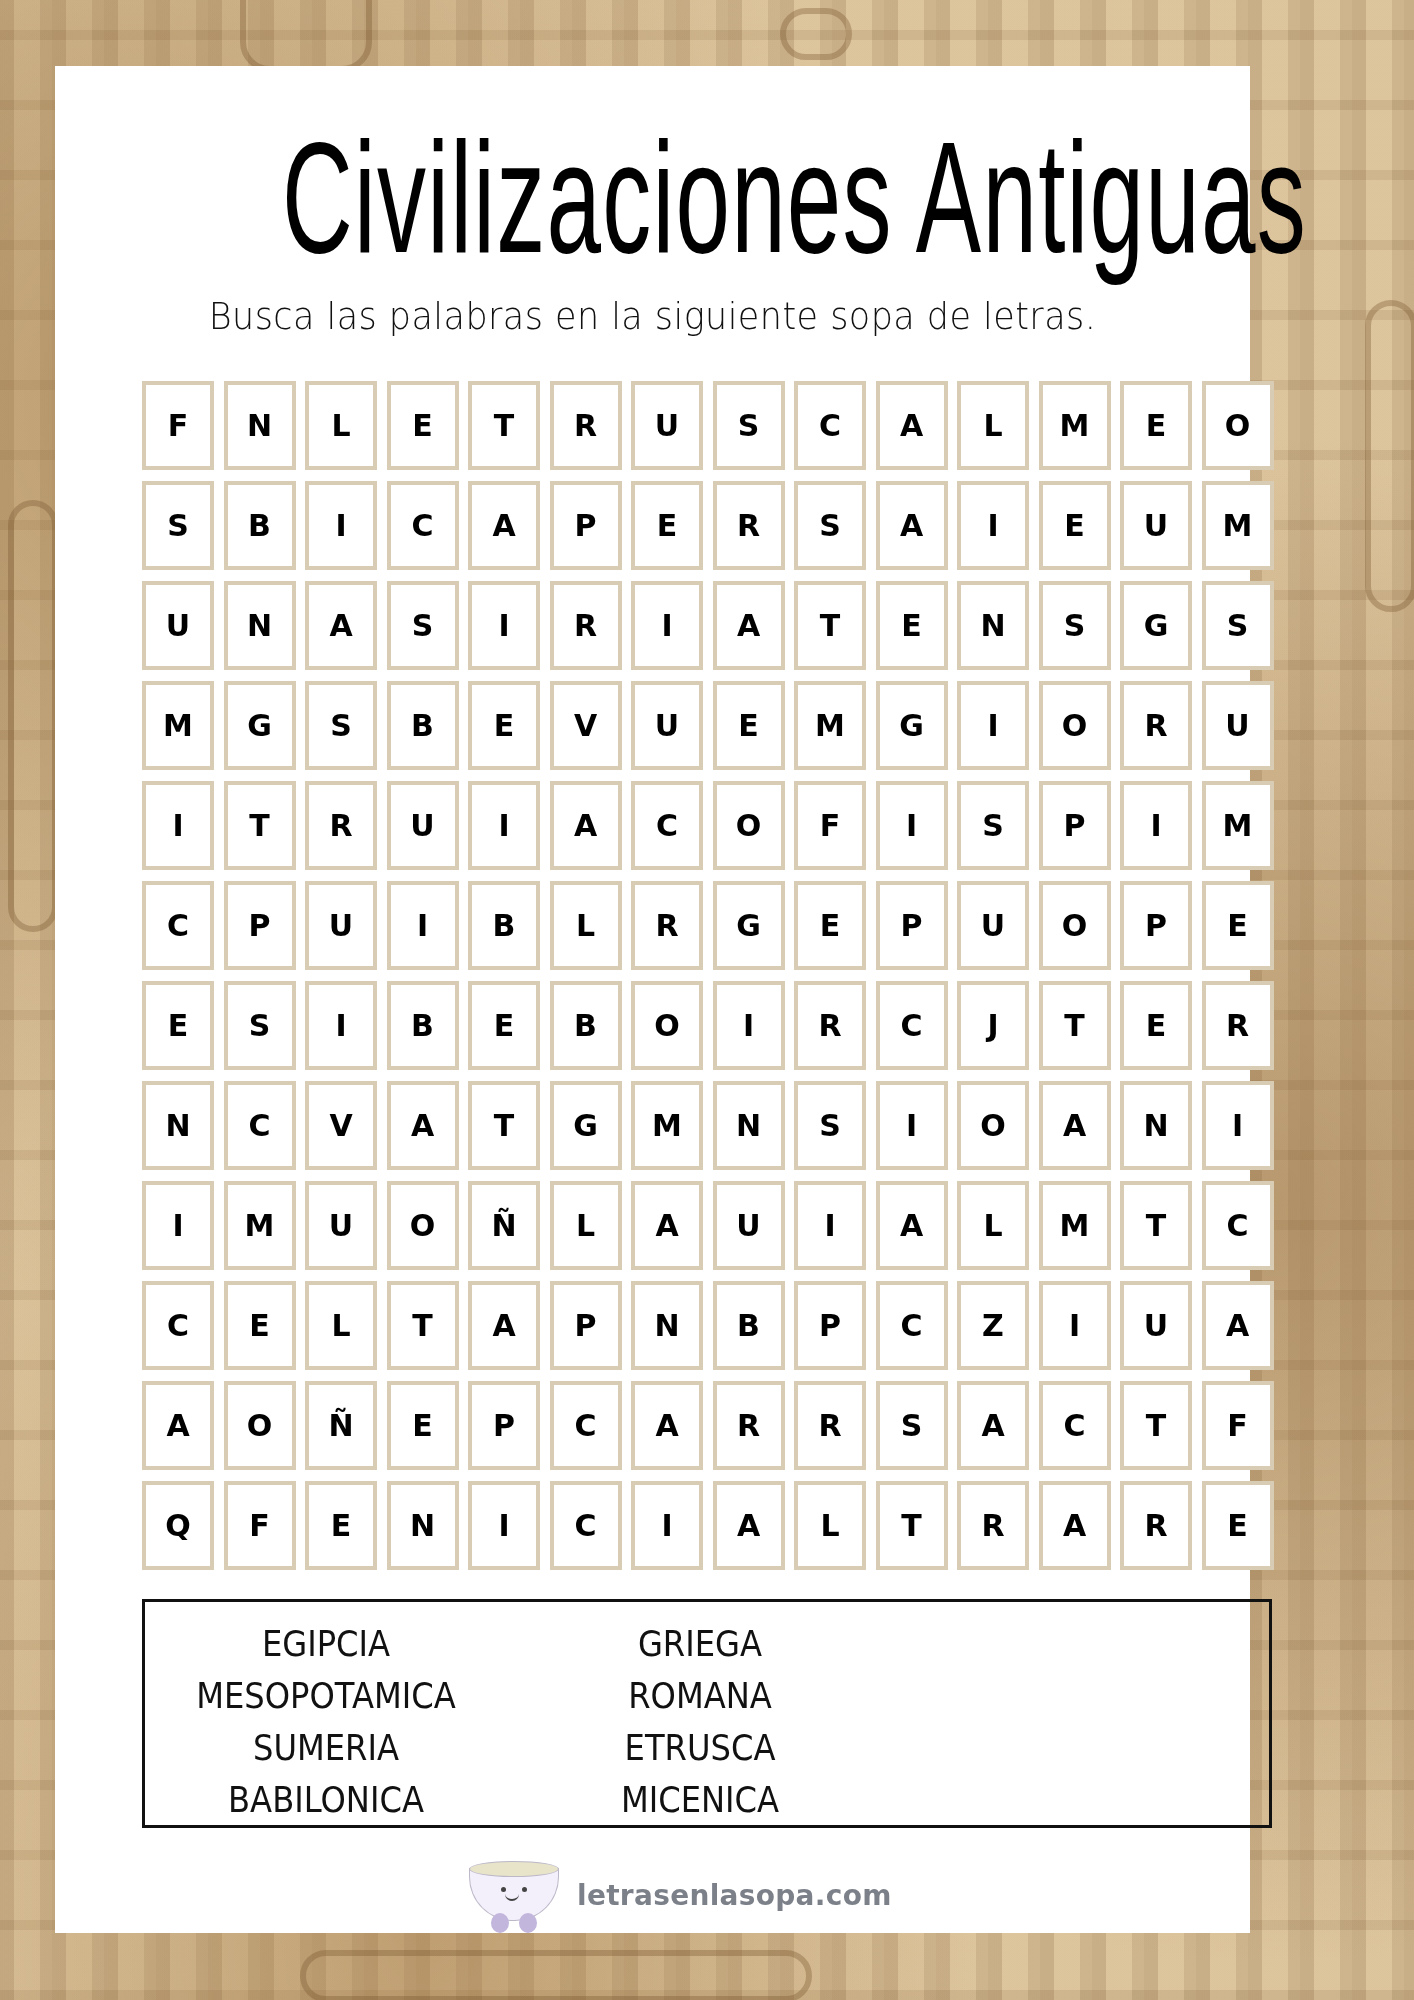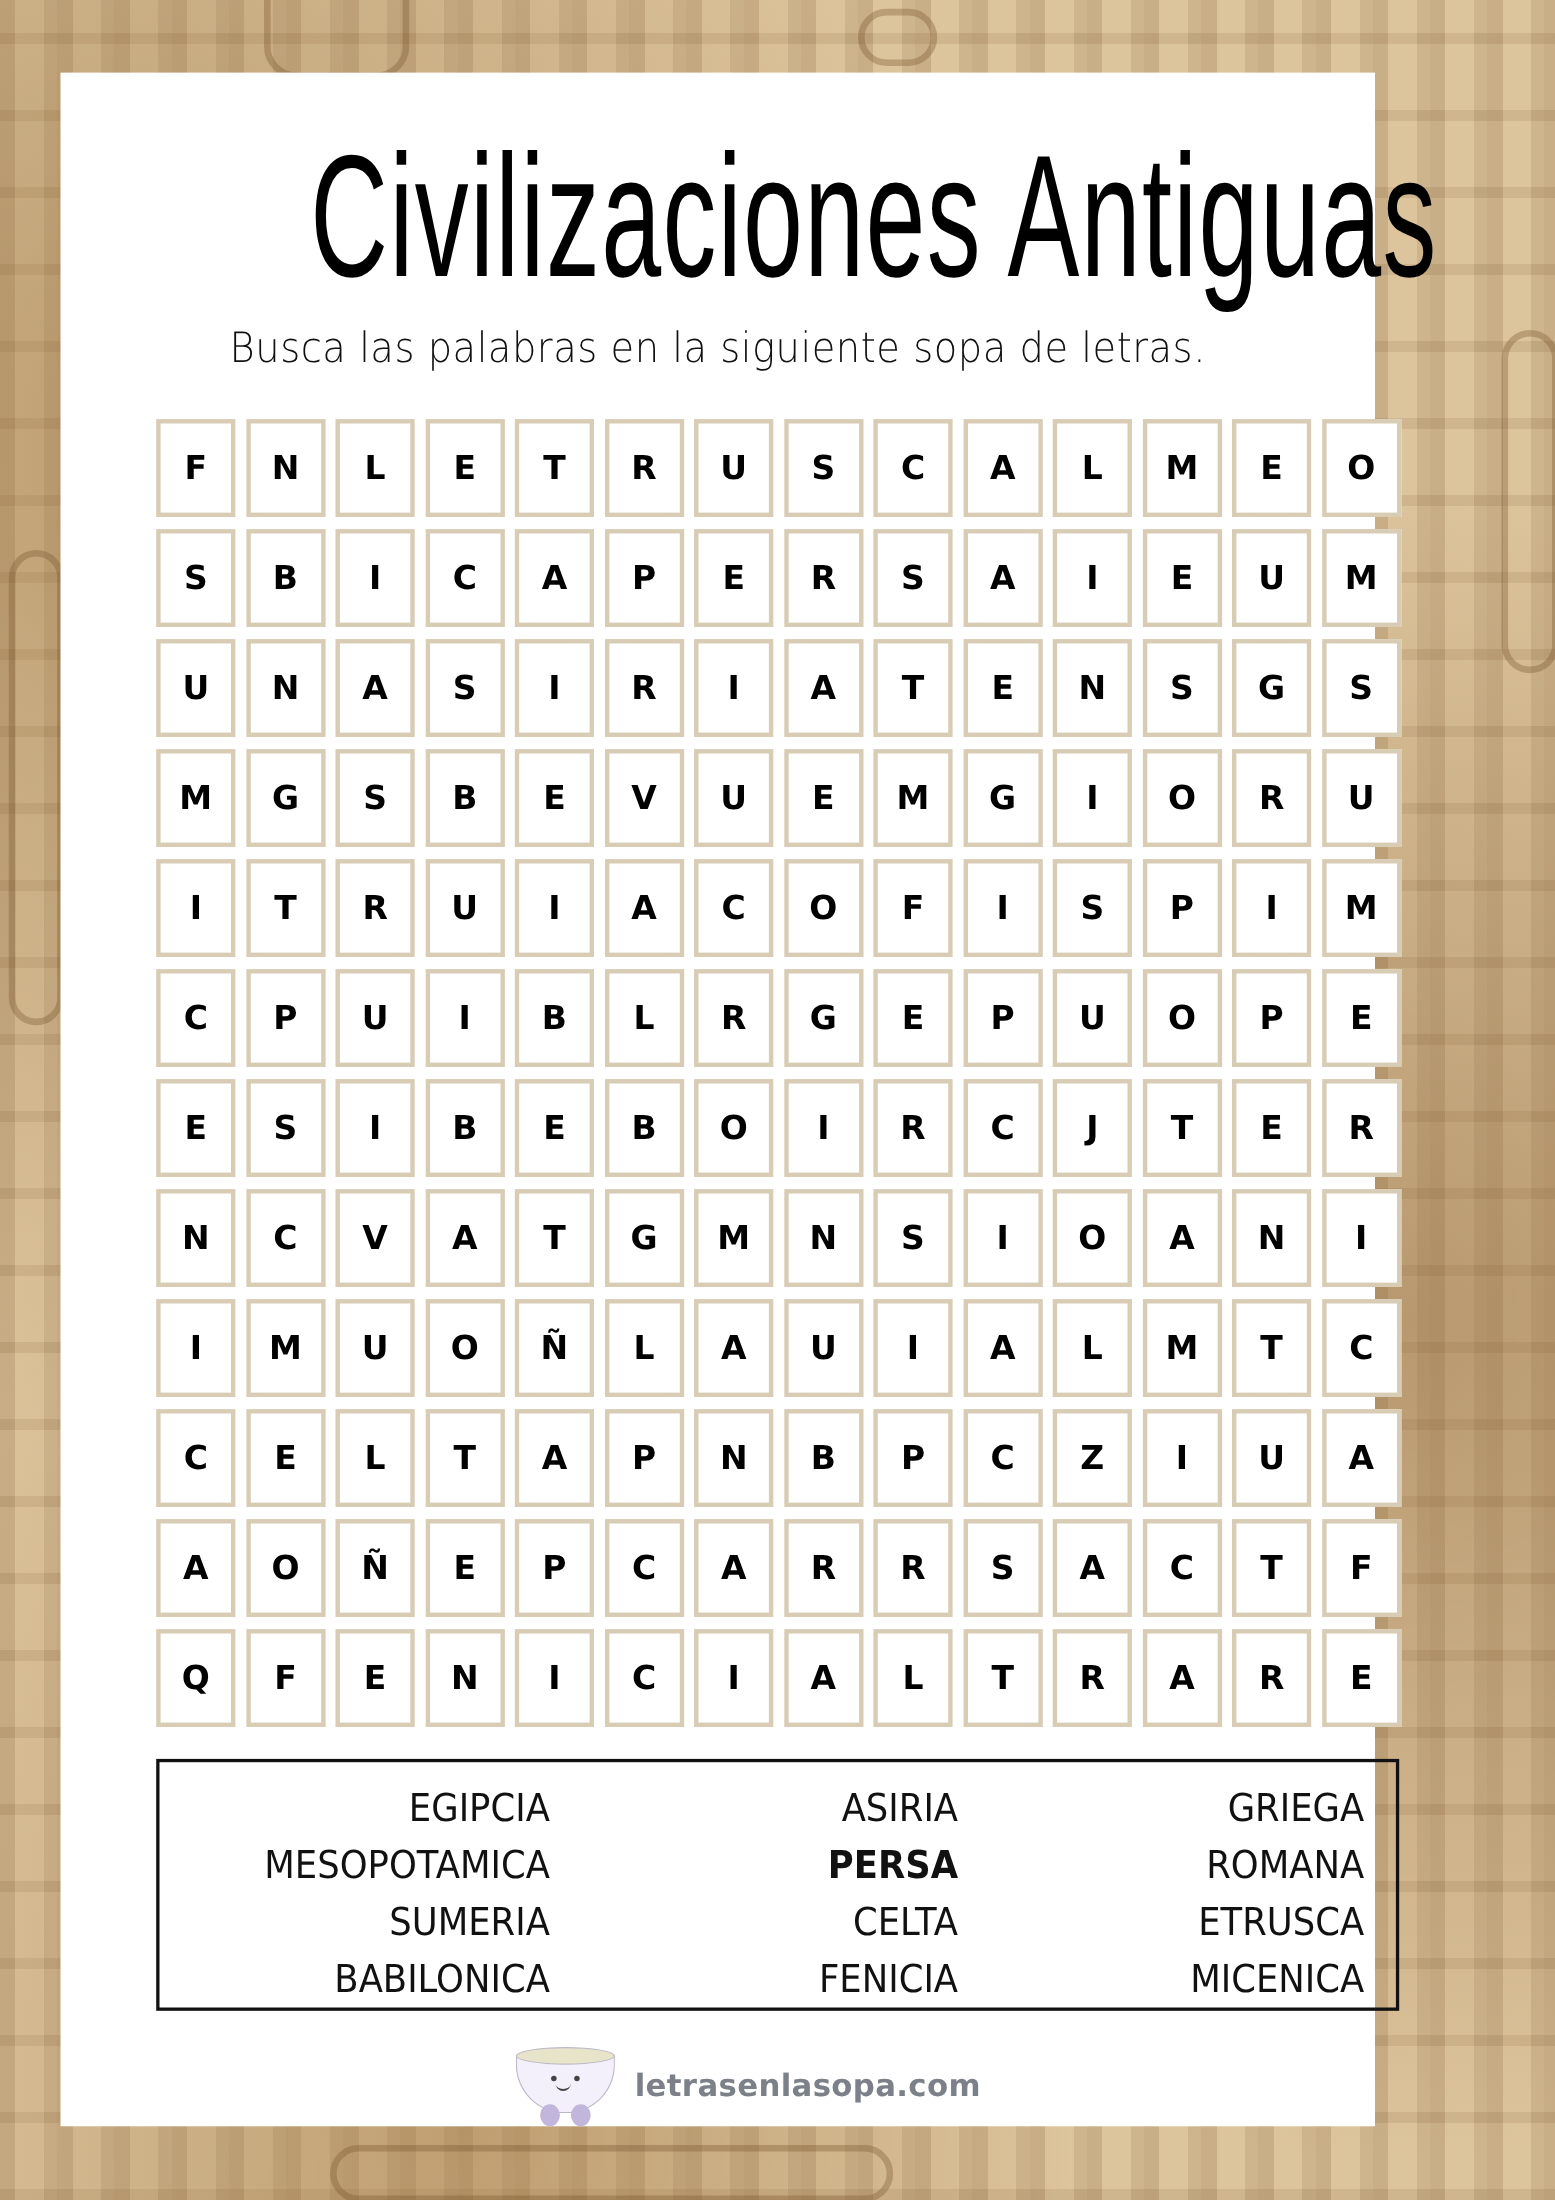--- a/index.html
+++ b/index.html
@@ -46,21 +46,21 @@
     display: flex; align-items: center; justify-content: center;
     font-family: "DejaVu Sans", sans-serif; font-weight: bold;
     font-size: 30px; color: #000;
   }
   .wordbox {
     position: absolute; left: 87px; top: 1533px; width: 1130px; height: 229px;
     box-sizing: border-box; border: 3px solid #111;
     display: grid; grid-template-columns: 370px 370px 370px;
     padding-top: 16px;
   }
-  .wcol { text-align: right; }
+  .wcol { text-align: center; }
   .word {
     font-family: "DejaVu Sans", sans-serif; font-size: 35px; line-height: 52px;
     color: #111; transform: scaleX(0.92);
   }
   .word.bold { font-weight: bold; }
   .col0 { margin-left: -8px; }
   .col1 { margin-left: 20px; }
   .col2 { margin-left: 0px; }
   .footer {
     position: absolute; left: 410px; top: 1789px; height: 80px;
@@ -269,26 +269,20 @@
       <div class="cell">R</div>
       <div class="cell">E</div>
     </div>
 
   <div class="wordbox">
     <div class="wcol col0">
       <div class="word">EGIPCIA</div>
       <div class="word">MESOPOTAMICA</div>
       <div class="word">SUMERIA</div>
       <div class="word">BABILONICA</div>
-    </div>
-    <div class="wcol col1">
-      <div class="word">ASIRIA</div>
-      <div class="word bold">PERSA</div>
-      <div class="word">CELTA</div>
-      <div class="word">FENICIA</div>
     </div>
     <div class="wcol col2">
       <div class="word">GRIEGA</div>
       <div class="word">ROMANA</div>
       <div class="word">ETRUSCA</div>
       <div class="word">MICENICA</div>
     </div>
   </div>
 
   <div class="footer">

